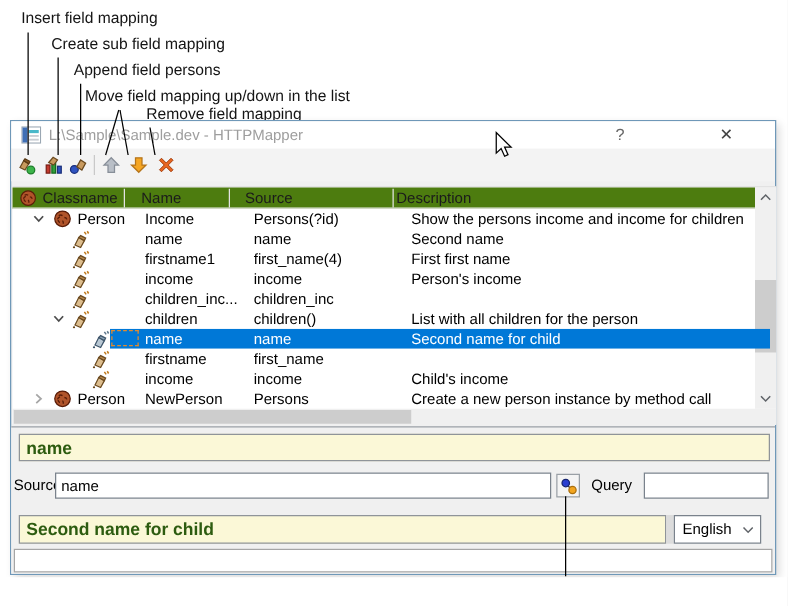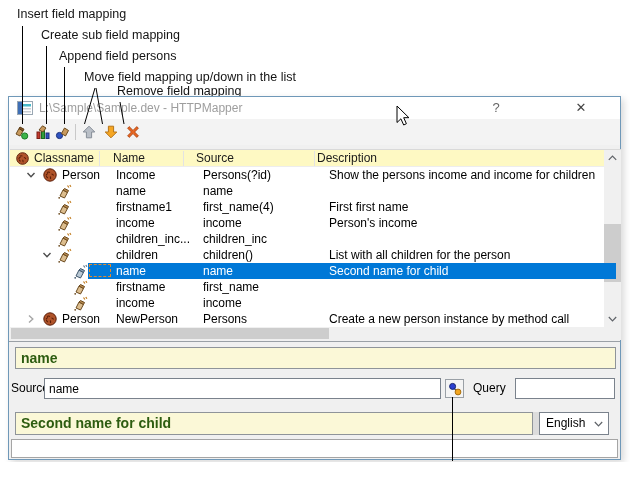--- a/index.html
+++ b/index.html
@@ -19,21 +19,21 @@
   .helpbtn{left:466px;width:42px;color:#666;font-size:13px}
   .closebtn{left:546px;width:52px;color:#444;font-size:13px}
 
   
   .toolbar{position:absolute;left:0;top:22px;width:100%;height:26px;background:#f3f3f3}
   .tbtn{position:absolute;top:3px;width:20px;height:20px;display:flex;align-items:center;justify-content:center}
   .tsep{position:absolute;left:66px;top:5px;width:1px;height:16px;background:#c9c9c9}
 
   
   .list{position:absolute;left:1px;top:52px;width:611px;height:190px;background:#fff;border-top:1px solid #d9d9d9}
-  .lheader{position:absolute;left:0;top:0;width:594px;height:17px;background:#fef9c3;border-bottom:1px solid #ededed}
+  .lheader{position:absolute;left:0;top:0;width:594px;height:17px;background:#4d7c0f;border-bottom:1px solid #ededed}
   .hlabel{position:absolute;top:0;line-height:17px;font-size:12px;color:#1b1b1b;white-space:nowrap}
   .hdiv{position:absolute;top:1px;width:1px;height:15px;background:#e3e3e3}
   .trow{position:absolute;left:12px;width:594px;height:16px;overflow:hidden}
   .c{position:absolute;top:0;line-height:16px;font-size:12px;color:#000;white-space:nowrap;overflow:hidden;z-index:2}
   .cn{left:40px;width:52px}.nm{left:94px;width:86px}.sr{left:181px;width:124px}.ds{left:307px;width:287px}
   .iconslot{position:absolute;top:0;z-index:2}
   .exp{position:absolute;top:3px;z-index:2}
   .selbg{position:absolute;left:66px;top:0;right:0;height:16px;background:#0078d7;z-index:1}
   .sel .c{color:#fff}
   .focusrect{position:absolute;left:67px;top:1px;width:22px;height:13px;border:1px dashed #e08a2e;z-index:3}
@@ -64,21 +64,21 @@
   .emptybox{position:absolute;left:2px;top:97px;width:607px;height:19px;background:#fff;border:1px solid #a5a5a5}
 </style>
 </head>
 <body>
 
 <div class="stage">
 
   <div class="ann" style="left:17px;top:7px">Insert field mapping</div>
   <div class="ann" style="left:41px;top:28px">Create sub field mapping</div>
   <div class="ann" style="left:59px;top:49px">Append field persons</div>
-  <div class="ann" style="left:84px;top:70px">Move field mapping up/down in the list</div>
+  <div class="ann" style="left:68px;top:70px">Move field mapping up/down in the list</div>
   <div class="ann" style="left:117px;top:84px">Remove field mapping</div>
   <div class="ann" style="left:398px;top:463px">Assign field source</div>
 
   <div class="win">
 
     <div class="titlebar">
       <svg class="appicon" width="16" height="14" viewBox="0 0 16 14">
         <rect x="0.5" y="0.5" width="15" height="13" fill="#fff" stroke="#9aa7b3"></rect>
         <rect x="1" y="1" width="4" height="12" fill="#3f6fb5"></rect>
         <rect x="6" y="3" width="8" height="2.5" fill="#49b8c9"></rect>
@@ -162,20 +162,21 @@
 
       <div class="trow" style="top:33px">
         <svg class="iconslot" style="left:34px" width="16" height="16" viewBox="0 0 16 16">
           <path d="M4 13 L7 7 L11.5 9.5 L8.5 15 Z" fill="#dcbd8e" stroke="#6b4a1f"></path>
           <path d="M7 7 L11.5 9.5 L12.5 7.5 L8.5 5.5 Z" fill="#b98a4e" stroke="#6b4a1f"></path>
           <path d="M11.5 2.5 l1.4 2 M13.8 2 l1.1 1.8" stroke="#c07818" stroke-width="1.2" fill="none"></path>
           <circle cx="3.2" cy="14.8" r="0.9" fill="#6b4a1f"></circle>
         </svg>
         <span class="c nm">name</span>
         <span class="c sr">name</span>
+        <span class="c ds">Second name</span>
       </div>
 
       <div class="trow" style="top:49px">
         <svg class="iconslot" style="left:34px" width="16" height="16" viewBox="0 0 16 16">
           <path d="M4 13 L7 7 L11.5 9.5 L8.5 15 Z" fill="#dcbd8e" stroke="#6b4a1f"></path>
           <path d="M7 7 L11.5 9.5 L12.5 7.5 L8.5 5.5 Z" fill="#b98a4e" stroke="#6b4a1f"></path>
           <path d="M11.5 2.5 l1.4 2 M13.8 2 l1.1 1.8" stroke="#c07818" stroke-width="1.2" fill="none"></path>
           <circle cx="3.2" cy="14.8" r="0.9" fill="#6b4a1f"></circle>
         </svg>
         <span class="c nm">firstname1</span>
@@ -248,20 +249,21 @@
 
       <div class="trow" style="top:145px">
         <svg class="iconslot" style="left:50px" width="16" height="16" viewBox="0 0 16 16">
           <path d="M4 13 L7 7 L11.5 9.5 L8.5 15 Z" fill="#dcbd8e" stroke="#6b4a1f"></path>
           <path d="M7 7 L11.5 9.5 L12.5 7.5 L8.5 5.5 Z" fill="#b98a4e" stroke="#6b4a1f"></path>
           <path d="M11.5 2.5 l1.4 2 M13.8 2 l1.1 1.8" stroke="#c07818" stroke-width="1.2" fill="none"></path>
           <circle cx="3.2" cy="14.8" r="0.9" fill="#6b4a1f"></circle>
         </svg>
         <span class="c nm">income</span>
         <span class="c sr">income</span>
+        <span class="c ds">Child's income</span>
       </div>
 
       <div class="trow" style="top:161px">
         <svg class="exp" style="left:4px" width="10" height="10" viewBox="0 0 10 10">
           <polyline points="3,1.5 6.8,5 3,8.5" fill="none" stroke="#a6a6a6" stroke-width="1.4"></polyline>
         </svg>
         <svg class="iconslot" style="left:20px" width="16" height="16" viewBox="0 0 16 16">
           <circle cx="8" cy="8" r="6.2" fill="#b0542a" stroke="#5a1d08"></circle>
           <path d="M5 5.5q1.5-1 3 0M9.5 7q1.5 0 2 1.5M4.5 9q0 1.5 1.5 2M8 9.5q1 1 .5 2.5M6 6.5q-1.5.5-2 2" stroke="#5a1d08" stroke-width="1.1" fill="none"></path>
         </svg>

